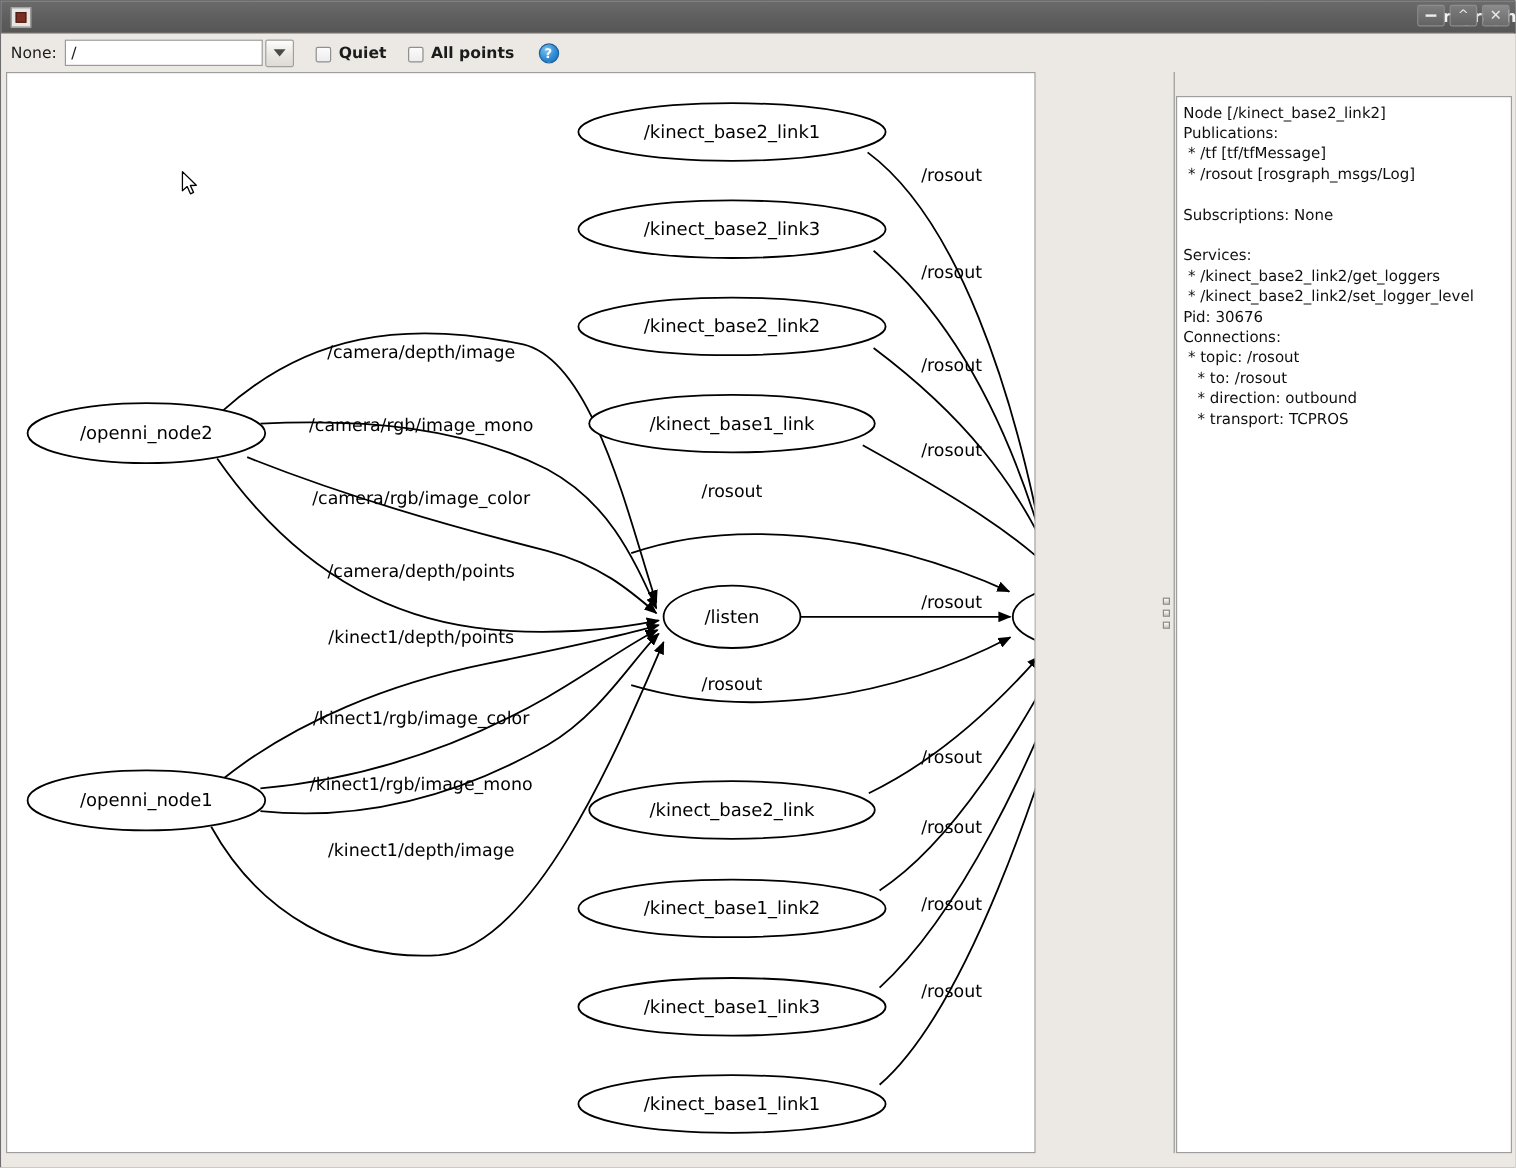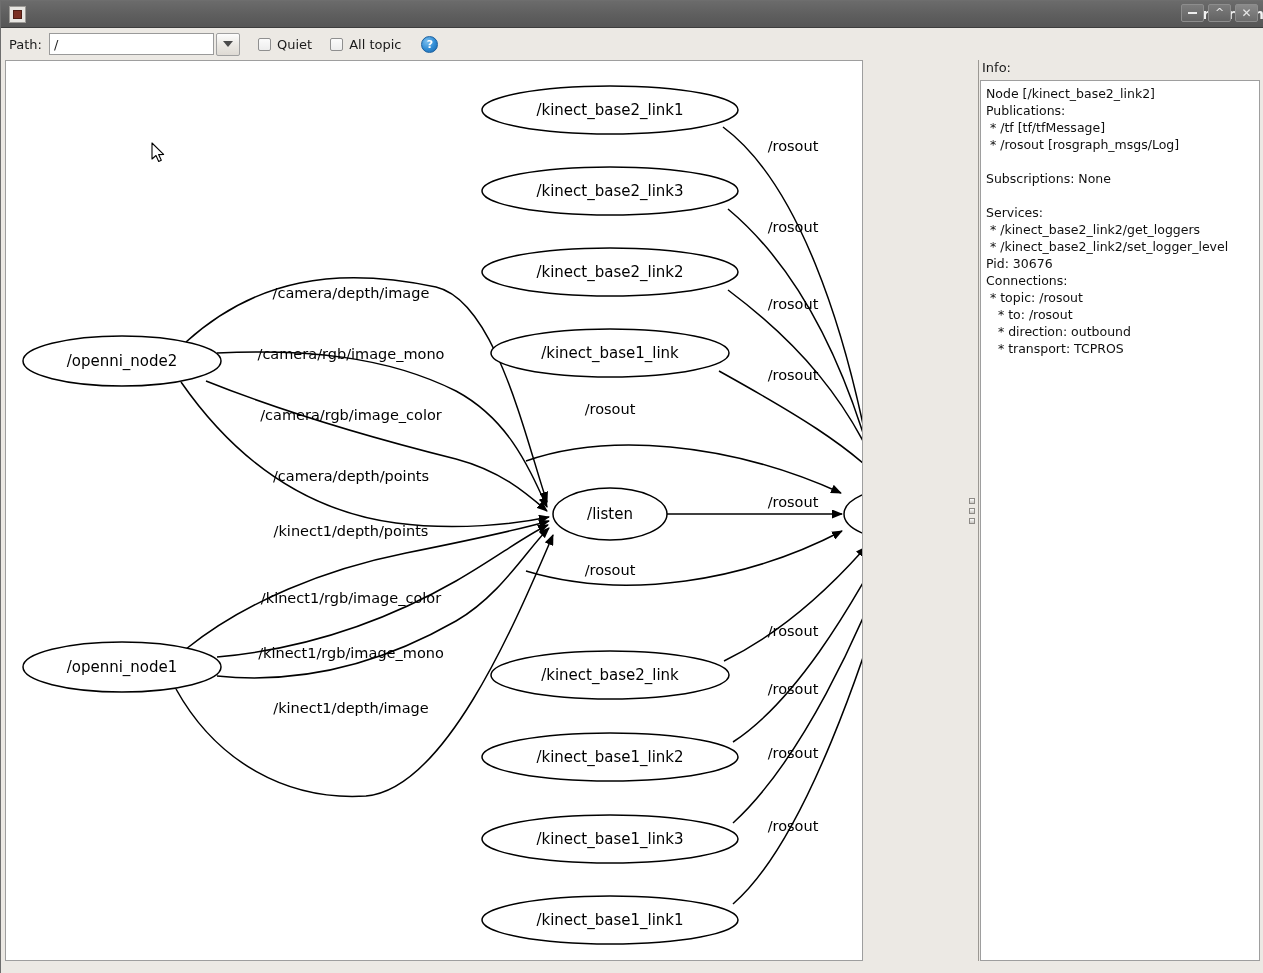--- a/index.html
+++ b/index.html
@@ -98,22 +98,23 @@
     display: flex; align-items: center; justify-content: center;
     box-sizing: border-box;
   }
   .arrow-down {
     width: 0; height: 0;
     border-left: 5px solid transparent;
     border-right: 5px solid transparent;
     border-top: 6px solid #4a4a4a;
   }
   .chk-wrap {
-    display: flex; align-items: center;
+    display: flex; align-items: flex-end;
     margin-left: 18px;
+    font-weight: bold;
   }
   .chk-box {
     width: 13px; height: 13px;
     border: 1px solid #8f8f8f;
     background: linear-gradient(to bottom, #fbfbfb, #ededed);
     box-sizing: border-box;
     border-radius: 2px;
   }
   .chk-text {
     font-size: 13px; color: #1b1b1b;
@@ -216,34 +217,34 @@
       <div class="win-btn">
           <span class="glyph-max">^</span>
         </div>
       <div class="win-btn close">
           <span class="glyph-close">✕</span>
         </div>
     </div>
   </div>
 
   <div class="toolbar">
-    <span class="tb-label">Path:</span>
+    <span class="tb-label">None:</span>
     <input class="path-input" type="text" value="/" style="">
     <div class="path-drop">
       <span class="arrow-down"></span>
     </div>
 
     <div class="chk-wrap">
       <span class="chk-box"></span>
       <span class="chk-text">Quiet</span>
     </div>
 
     <div class="chk-wrap">
       <span class="chk-box"></span>
-      <span class="chk-text">All topic</span>
+      <span class="chk-text">All points</span>
     </div>
 
     <div class="help-icon">?</div>
   </div>
 
   <div class="body-area">
 
     <div class="graph-pane">
       <svg width="960" height="899" viewBox="0 0 960 899">
         <defs>
@@ -365,21 +366,20 @@
     <div class="splitter">
       <div class="splitter-grip">
         <span></span>
           <span></span>
           <span></span>
       </div>
     </div>
     <div class="splitter-line"></div>
 
     <div class="info-pane">
-      <div class="info-label">Info:</div>
       <div class="info-box">Node [/kinect_base2_link2]
 Publications:
  * /tf [tf/tfMessage]
  * /rosout [rosgraph_msgs/Log]
 
 Subscriptions: None
 
 Services:
  * /kinect_base2_link2/get_loggers
  * /kinect_base2_link2/set_logger_level

